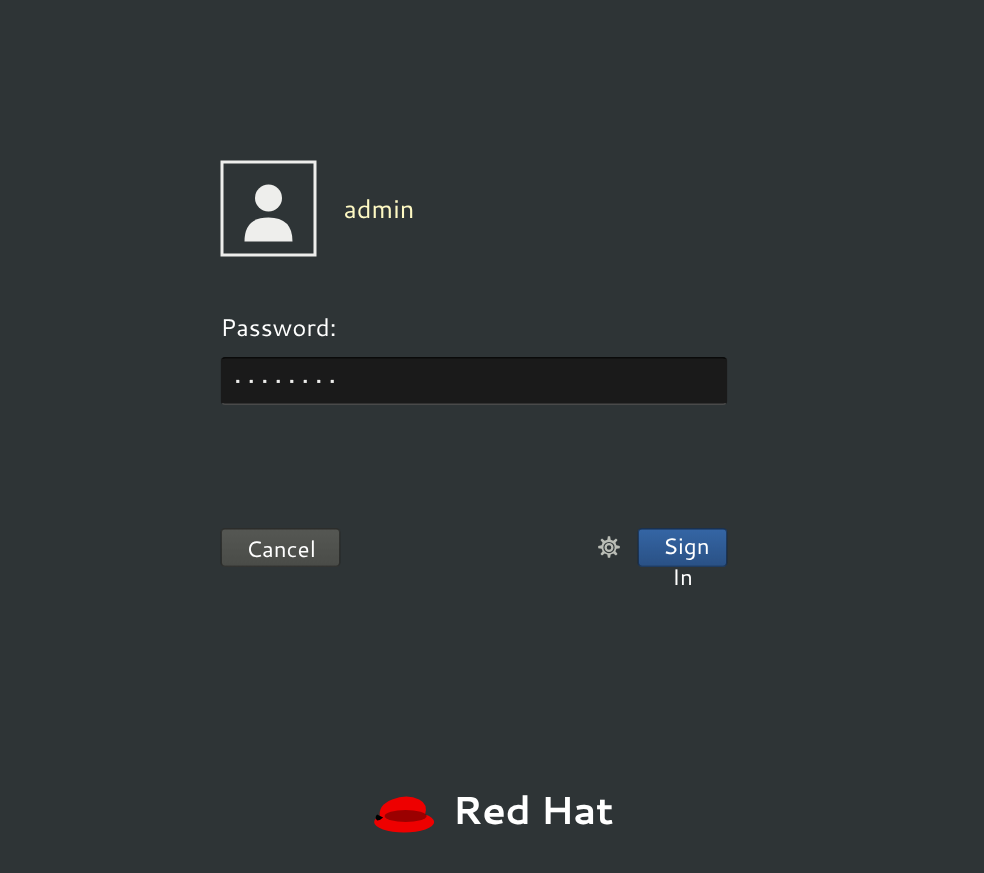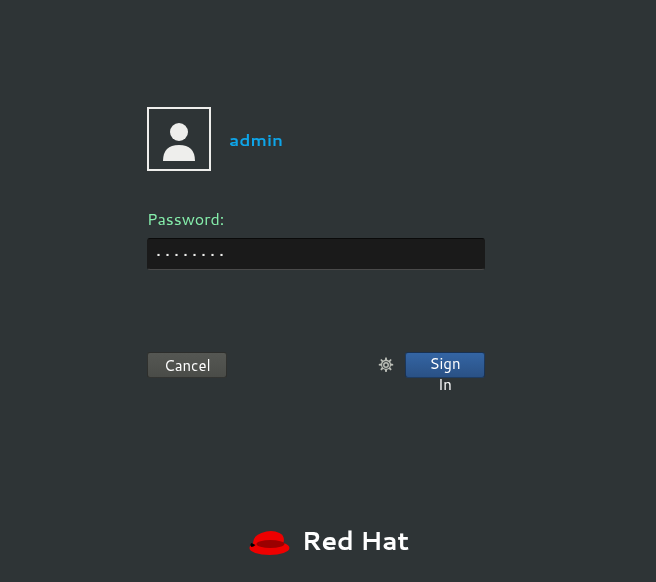--- a/index.html
+++ b/index.html
@@ -36,26 +36,26 @@
       align-items: center;
       justify-content: center;
       margin-right: 18px;
     }
     .avatar svg {
       width: 48px;
       height: 48px;
     }
     .username {
       font-size: 17px;
-      font-weight: bold;
-      color: #0ea5e9;
+      font-weight: normal;
+      color: #fef9c3;
     }
     .password-label {
       font-size: 16px;
-      color: #86efac;
+      color: #ffffff;
       margin-bottom: 8px;
     }
     .password-input {
       width: 338px;
       height: 32px;
       background-color: #1a1a1a;
       border: 1px solid #1a1a1a;
       border-top: 1px solid #0a0a0a;
       border-bottom: 1px solid #4a4a4a;
       color: #eeeeec;
@@ -85,21 +85,21 @@
       border: 1px solid rgba(0,0,0,0.4);
     }
     .btn-cancel {
       background: linear-gradient(to bottom, #555753, #4a4c48);
       color: #ffffff;
       width: 80px;
     }
     .btn-signin {
       background: linear-gradient(to bottom, #3465a4, #2a5185);
       color: #ffffff;
-      width: 80px;
+      width: 60px;
     }
     .right-group {
       display: flex;
       align-items: center;
       gap: 10px;
     }
     .gear-icon {
       width: 18px;
       height: 18px;
       cursor: pointer;

